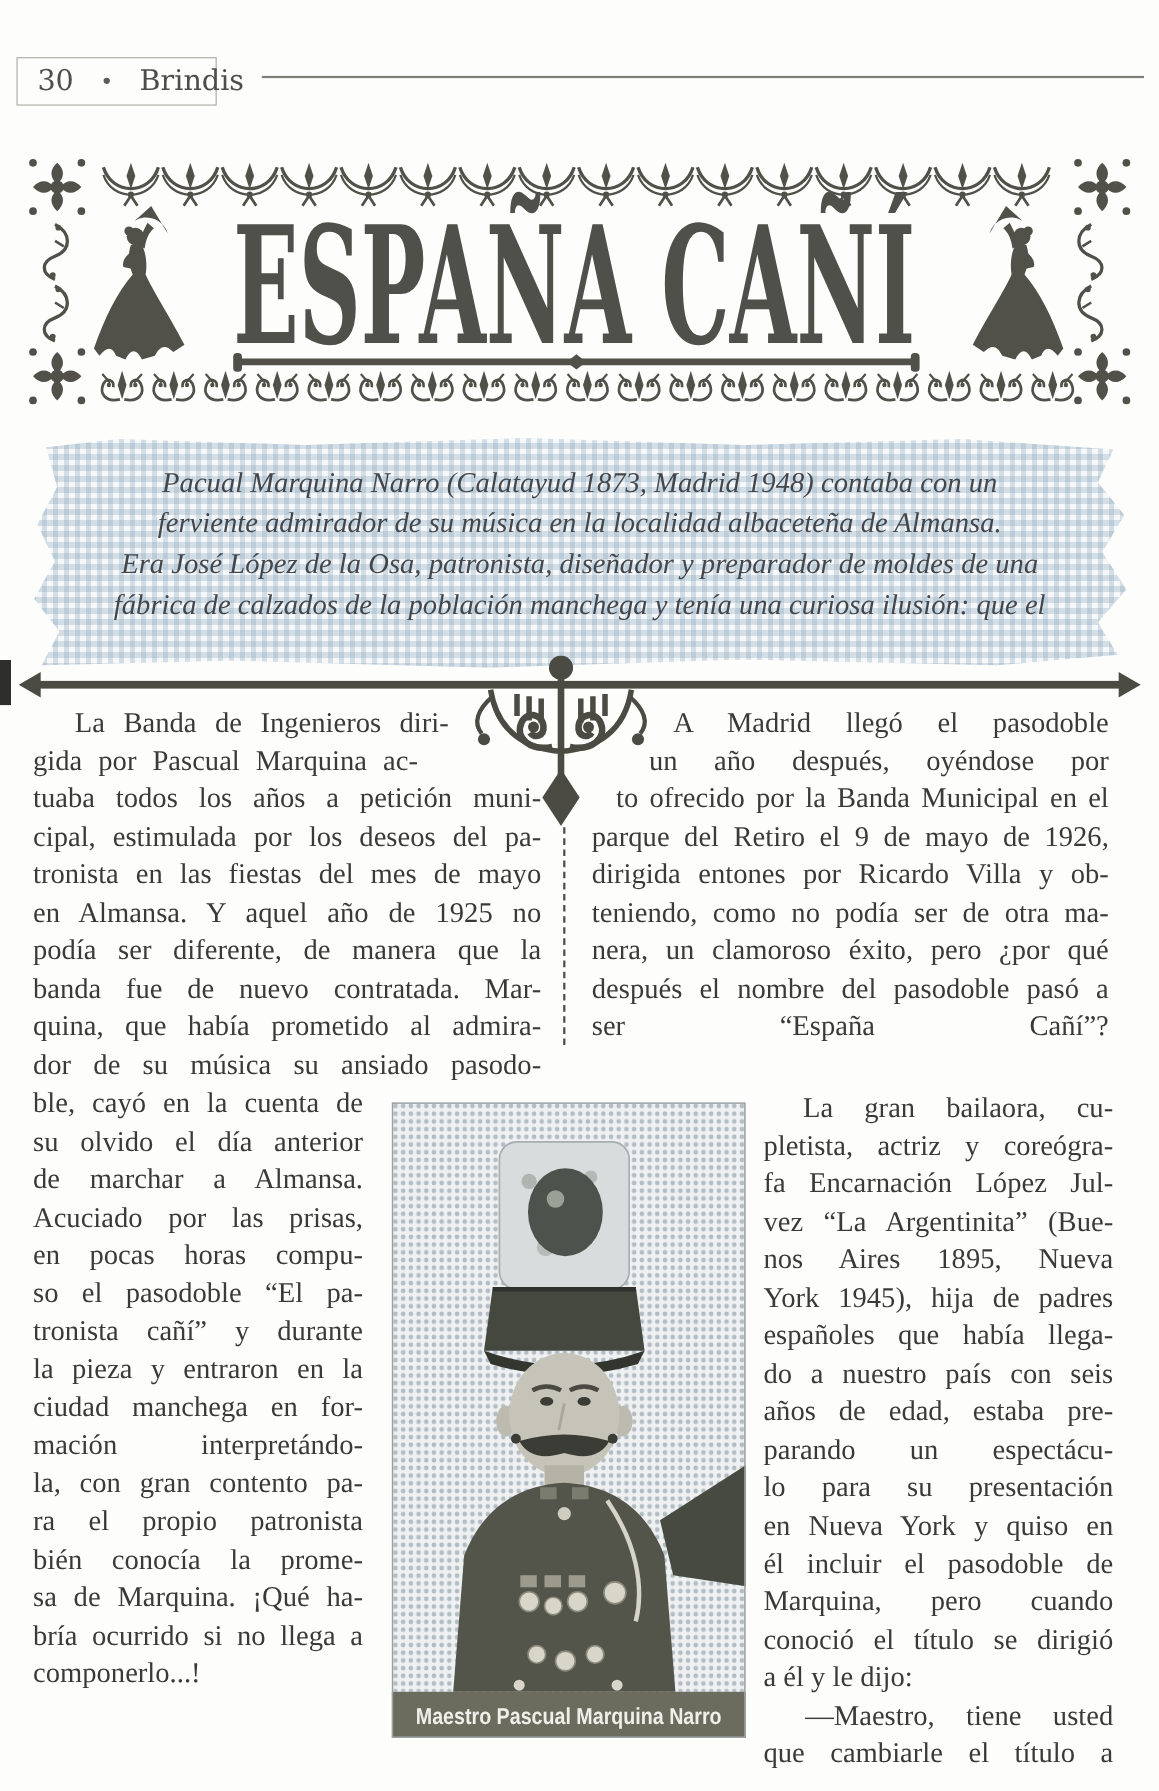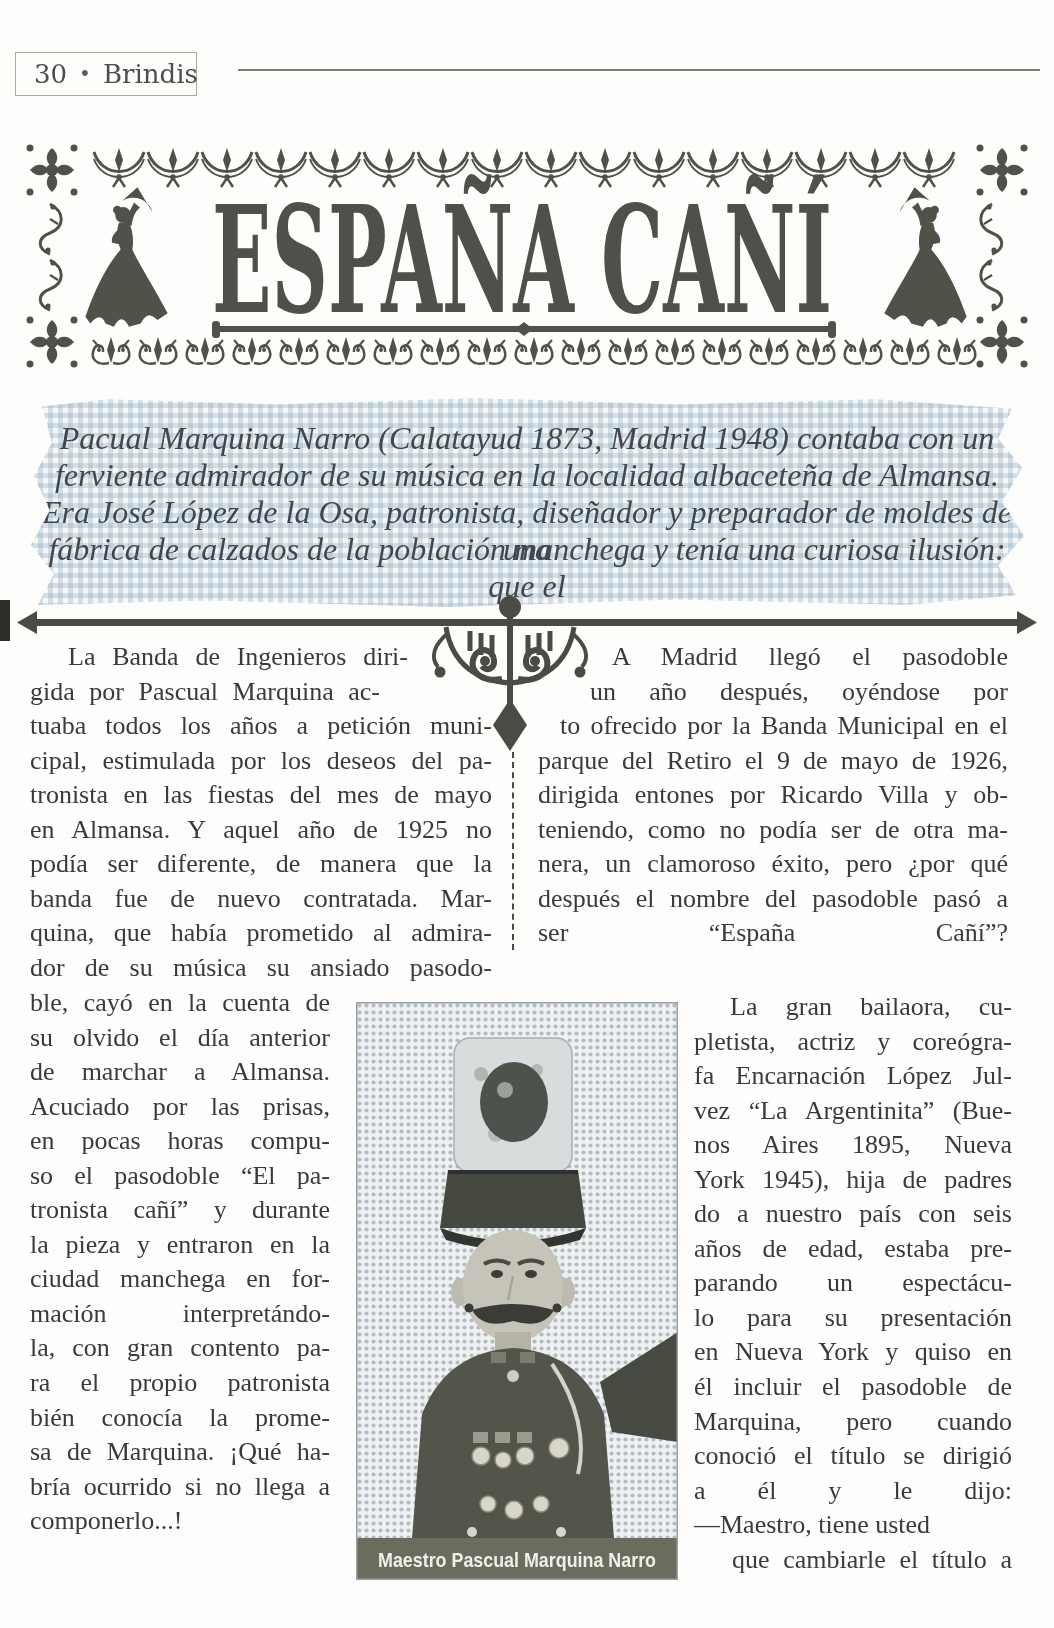--- a/index.html
+++ b/index.html
@@ -1,42 +1,42 @@
 <!DOCTYPE html>
 <html><head>
 <meta charset="utf-8">
 <style>
   html,body{margin:0;padding:0;background:#e8e8e4;}
   .page{position:relative;width:1054px;height:1628px;background:#fdfdfb;overflow:hidden;
         font-family:"Liberation Serif",serif;color:#3a3a3a;}
 
   
   .folio{position:absolute;left:15px;top:52px;width:182px;height:44px;
-         border:1.5px solid #a9a9a0;display:flex;align-items:center;gap:12px;
+         border:1.5px solid #a9a9a0;display:flex;align-items:center;gap:24px;
          padding-left:18px;box-sizing:border-box;
          font:26px "DejaVu Serif",serif;color:#4d4d4d;}
   .folio .dot{font-size:20px;color:#5a5a5a;}
   .folio-rule{position:absolute;left:238px;top:69px;width:802px;height:0;
               border-top:2px solid #7e7e78;}
 
   
   .banner{position:absolute;left:20px;top:140px;width:1014px;height:232px;}
 
   
   .intro{position:absolute;left:28px;top:396px;width:998px;height:212px;
          background:
            repeating-linear-gradient(90deg, rgba(132,162,186,.30) 0 5px, rgba(132,162,186,0) 5px 10px),
            repeating-linear-gradient(0deg, rgba(132,162,186,.30) 0 5px, rgba(132,162,186,0) 5px 10px),
            #f5f7f8;
          clip-path:polygon(1.4% 5%, 8% 1.5%, 25% 4%, 45% 1%, 65% 4%, 85% 1.5%, 98.6% 6%,
            97.2% 20%, 99.6% 34%, 97.6% 50%, 99.8% 66%, 97.2% 80%, 99% 94%,
            88% 98.5%, 65% 96%, 42% 99.5%, 18% 96.5%, 1% 98.5%,
            2.6% 84%, .3% 70%, 2.2% 54%, .6% 38%, 2.4% 22%);}
   .intro-text{padding-top:24px;}
-  .intro-text .jline{height:37px;line-height:37px;font-size:32px;font-style:italic;
+  .intro-text .jline{height:37px;line-height:37px;font-size:26px;font-style:italic;
          color:#43474b;text-align:center;text-align-last:center;}
 
   
   .divider{position:absolute;left:15px;top:596px;width:1024px;height:178px;}
   .dotted-divider{position:absolute;left:512px;top:752px;height:198px;width:0;
          border-left:2px dashed #4b4b45;}
   .edge-mark{position:absolute;left:0;top:600px;width:10px;height:41px;background:#2e2e2a;}
 
   
   .col{position:absolute;}
@@ -275,20 +275,21 @@
       <div class="jline">después el nombre del pasodoble pasó a</div>
       <div class="jline">ser “España Cañí”?</div>
     </div>
   <div class="col col-rn">
       <div class="jline">La gran bailaora, cu-</div>
       <div class="jline">pletista, actriz y coreógra-</div>
       <div class="jline">fa Encarnación López Jul-</div>
       <div class="jline">vez “La Argentinita” (Bue-</div>
       <div class="jline">nos Aires 1895, Nueva</div>
       <div class="jline">York 1945), hija de padres</div>
+      <div class="jline">españoles que había llega-</div>
       <div class="jline">do a nuestro país con seis</div>
       <div class="jline">años de edad, estaba pre-</div>
       <div class="jline">parando un espectácu-</div>
       <div class="jline">lo para su presentación</div>
       <div class="jline">en Nueva York y quiso en</div>
       <div class="jline">él incluir el pasodoble de</div>
       <div class="jline">Marquina, pero cuando</div>
       <div class="jline">conoció el título se dirigió</div>
       <div class="jline">a él y le dijo:</div>
       <div class="jline">—Maestro, tiene usted</div>

